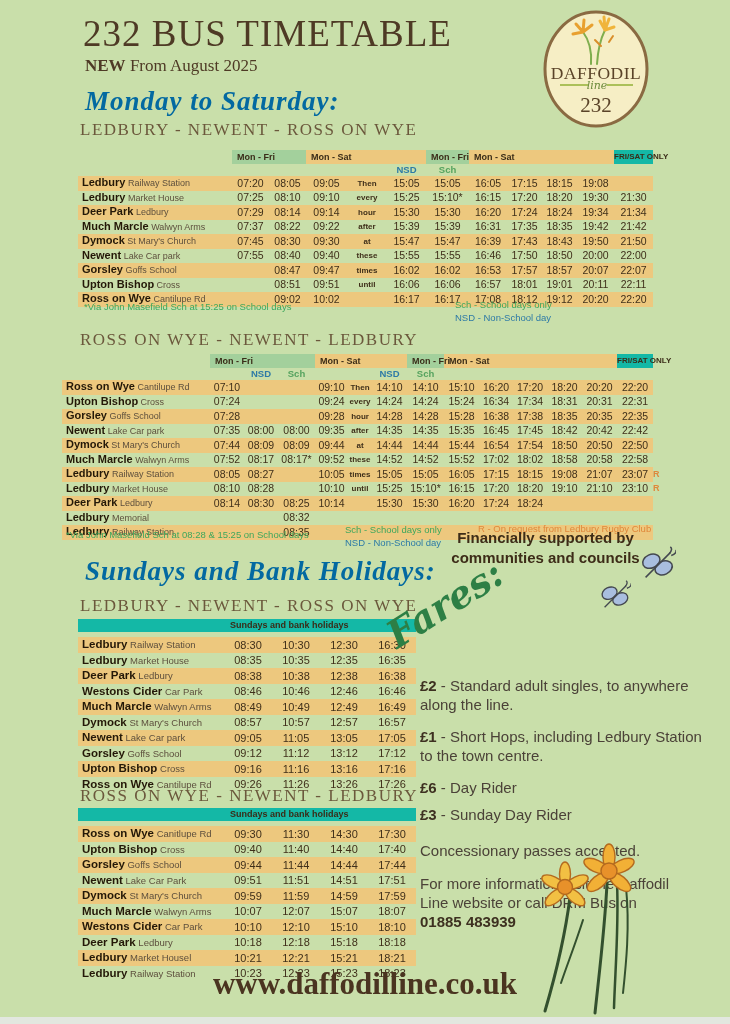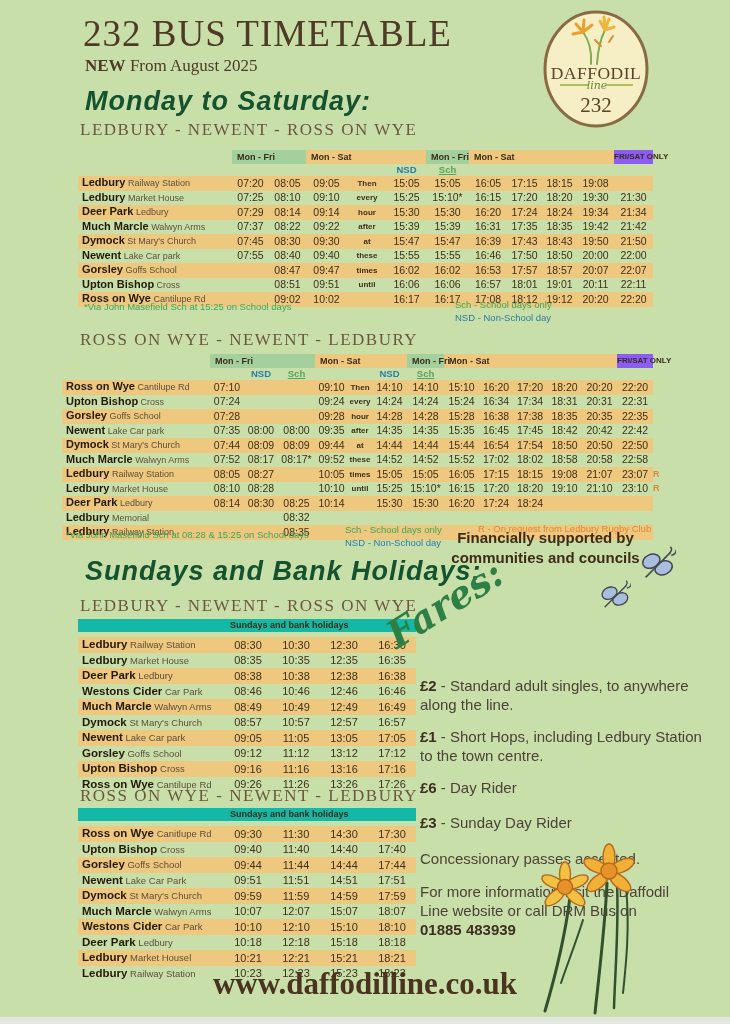--- a/index.html
+++ b/index.html
@@ -6,45 +6,45 @@
   html,body{margin:0;padding:0;}
   body{font-family:"Liberation Sans",sans-serif;background:#9aa98c;}
   #poster{position:relative;width:730px;height:1024px;background:#c9dfaa;overflow:hidden;margin:0 auto;}
 
   
   .main-title{position:absolute;left:83px;top:12px;font-family:"Liberation Serif",serif;
     font-size:37px;font-weight:400;color:#4e3a25;letter-spacing:1px;white-space:nowrap;}
   .new-line{position:absolute;left:85px;top:56px;font-family:Liberation Serif, serif;
     font-size:17px;color:#4e3a25;}
   .new-line b{font-weight:700;}
-  .script-heading{font-family:Liberation Sans, sans-serif;font-style:italic;font-weight:700;
-    color:#14532d;letter-spacing:1px;white-space:nowrap;}
+  .script-heading{font-family:Liberation Serif, serif;font-style:italic;font-weight:700;
+    color:#0369a1;letter-spacing:1px;white-space:nowrap;}
   #mon-sat-heading{position:absolute;left:85px;top:86px;font-size:27px;}
   #sunday-heading{position:absolute;left:85px;top:556px;font-size:27px;}
   .route-title{position:absolute;font-family:"Liberation Serif",serif;font-size:17px;
     color:#6b583c;letter-spacing:1.5px;white-space:nowrap;}
 
   
   #logo{position:absolute;left:543px;top:10px;width:106px;height:118px;}
 
   
   table{border-collapse:collapse;table-layout:fixed;}
   th,td{padding:0;}
   .tt td{height:13.5px;font-size:10.5px;text-align:center;color:#3f2f1a;white-space:nowrap;line-height:13.5px;}
   .tt tr.shade td{background:#edc87e;}
   .tt td.stop{text-align:left;padding-left:4px;overflow:hidden;}
   .tt .stop b{font-size:11px;color:#241808;}
   .tt .stop .sub{font-size:9px;color:#5d4f3d;}
   .ghead th{font-size:9px;font-weight:700;color:#3a2c18;text-align:left;padding-left:5px;height:14px;line-height:14px;white-space:nowrap;}
   th.green{background:#a3d09c;}
   th.tan{background:#edc87e;}
-  th.blue{background:#8b5cf6;font-size:8px;text-align:center;padding-left:0;}
+  th.blue{background:#14b8a6;font-size:8px;text-align:center;padding-left:0;}
   .subhead th{height:12px;font-size:9.5px;font-weight:700;line-height:12px;}
   .nsd{color:#2d7aa6;}
-  .sch{color:#55a35f;text-decoration:underline;}
+  .sch{color:#55a35f;}
   .t1 td:nth-child(5){font-size:8px;font-weight:700;}
   .t2 td:nth-child(6){font-size:8px;font-weight:700;}
   .t2 td:nth-child(15){background:transparent;color:#e0873a;font-weight:700;font-size:9px;text-align:left;}
   .t2 tr.shade td:nth-child(15){background:transparent;}
 
   .ts td{height:14.5px;font-size:11px;text-align:center;color:#3f2f1a;line-height:14.5px;white-space:nowrap;}
   .ts tr.shade td{background:#edc87e;}
   .ts td.stop{text-align:left;padding-left:4px;}
   .ts .stop b{font-size:11.5px;color:#241808;}
   .ts .stop .sub{font-size:9.5px;color:#5d4f3d;}
@@ -741,21 +741,21 @@
             <td>18:23</td>
           </tr>
         </tbody>
     </table>
   </div>
 
   <div id="fares-heading">Fares:</div>
   <div id="fares-col">
     <p style="margin-bottom:13px;"><b>£2</b><span> - Standard adult singles, to anywhere along the line.</span></p>
     <p style="margin-bottom:13px;"><b>£1</b><span> - Short Hops, including Ledbury Station to the town centre.</span></p>
-    <p style="margin-bottom:16px;"><b>£6</b><span> - Day Rider</span></p>
+    <p style="margin-bottom:8px;"><b>£6</b><span> - Day Rider</span></p>
     <p style="margin-bottom:17px;"><b>£3</b><span> - Sunday Day Rider</span></p>
     <p style="margin-bottom:14px;">Concessionary passes accepted.</p>
     <p id="fares-info">
       <span>For more information visit the Daffodil Line website or call DRM Bus on </span><b>01885 483939</b>
     </p>
   </div>
 
   <svg id="daffodils" viewBox="0 0 180 190">
     <g fill="none" stroke="#33502e" stroke-linecap="round">
       <path d="M75 72 C70 112 60 152 50 186" stroke-width="3"></path>

